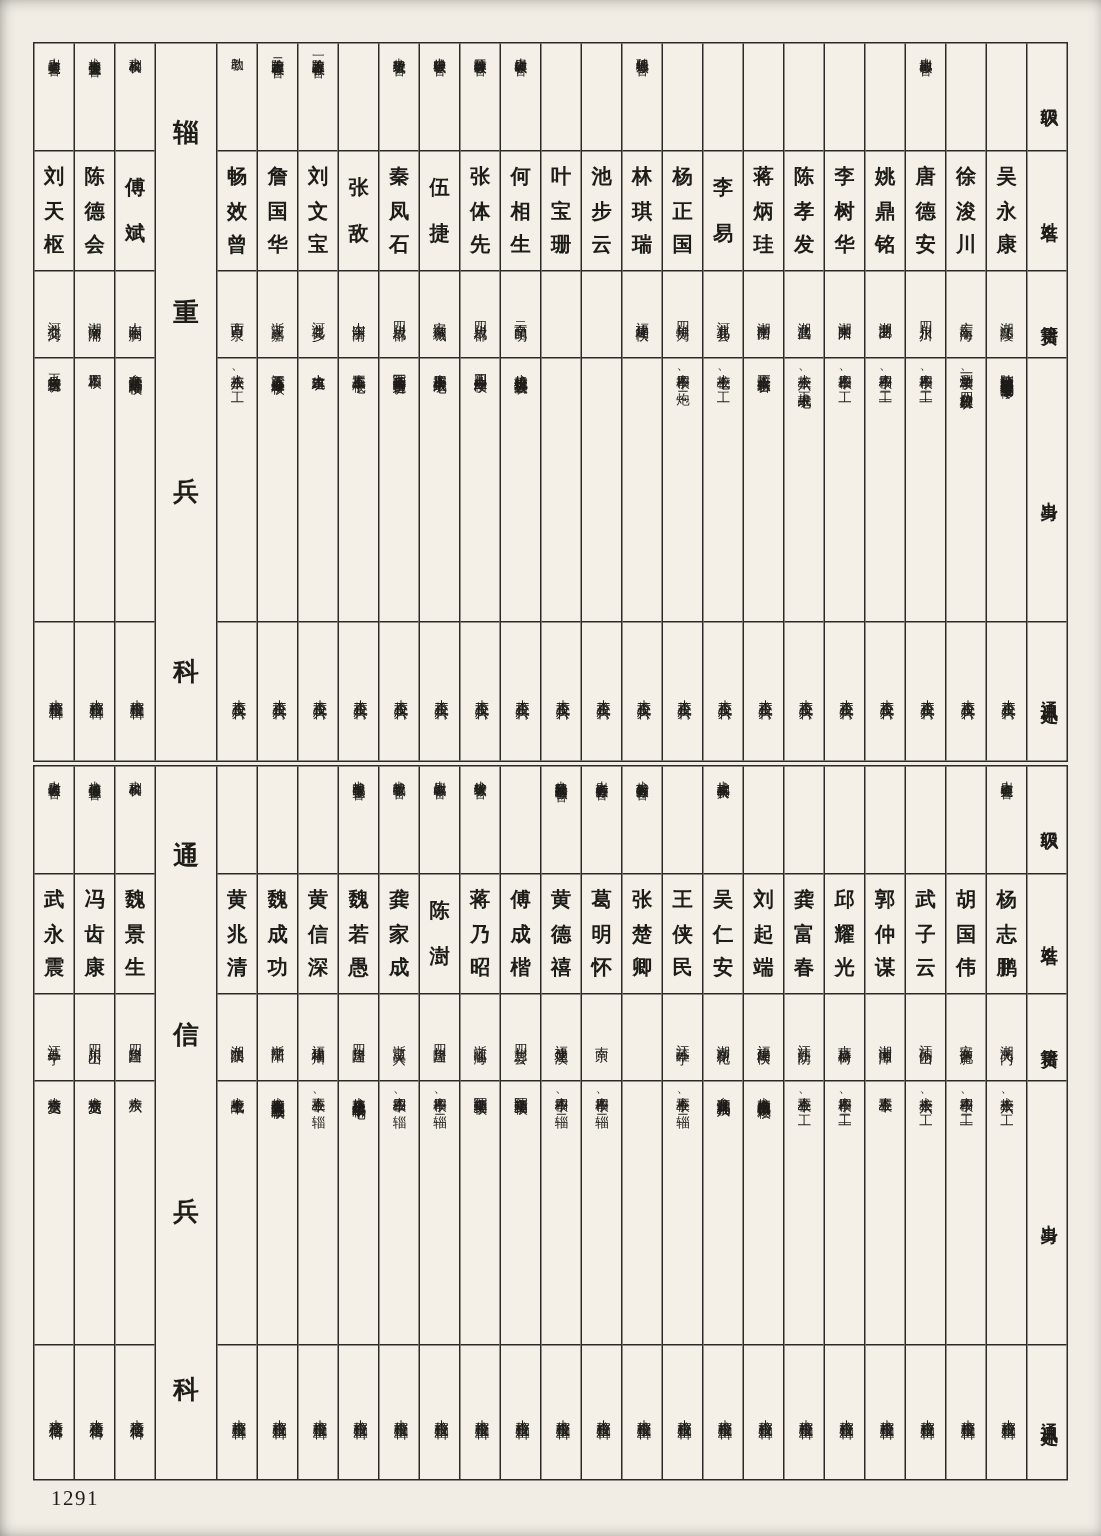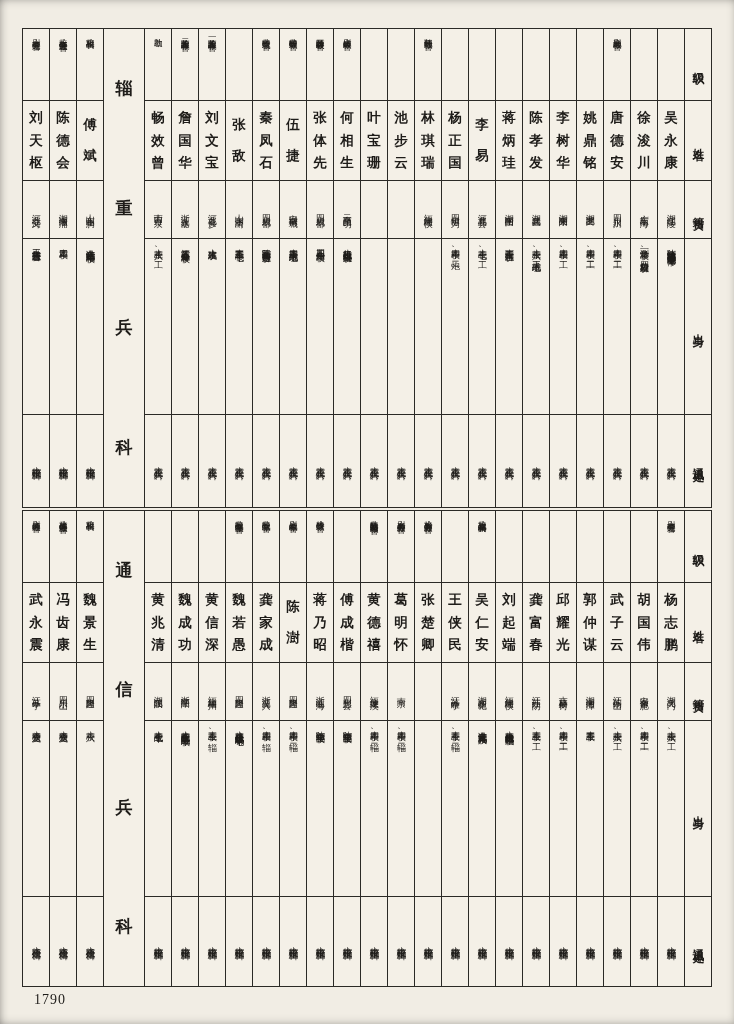--- a/index.html
+++ b/index.html
@@ -1125,14 +1125,14 @@
           <div class="vtext hlabel">籍贯</div>
         </div>
     <div class="cell rh3 center">
           <div class="vtext hlabel">出身</div>
         </div>
     <div class="cell rh4 center last">
           <div class="vtext hlabel">通讯处</div>
         </div>
   </div>
 </div>
-  <div class="page-number">1790</div>
+  <div class="page-number">1291</div>
 </div>
 
 </body></html>

